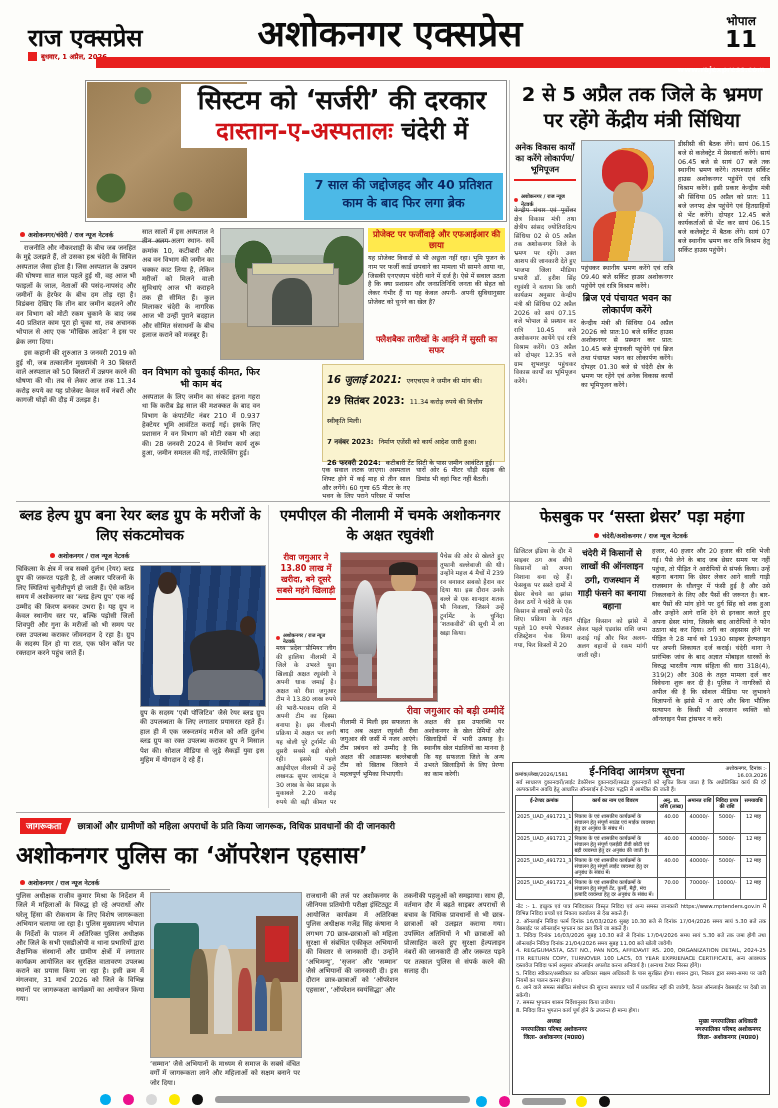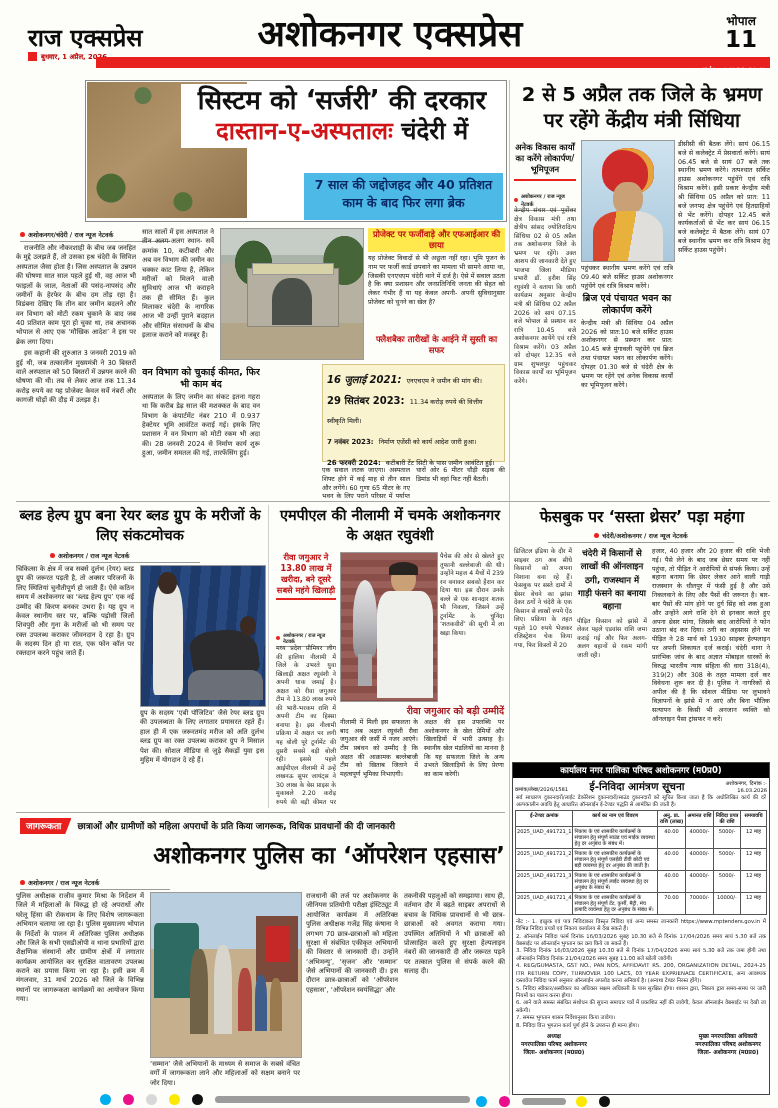--- a/index.html
+++ b/index.html
@@ -163,21 +163,20 @@
     <span>चंदेरी/अशोकनगर / राज न्यूज नेटवर्क</span>
   </div>
   <div class="abs bt" style="left:514px;top:547px;width:58px;height:210px;font-size:6.2px;">डिजिटल इंडिया के दौर में साइबर ठग अब सीधे किसानों को अपना निशाना बना रहे हैं। फेसबुक पर सस्ते दामों में थ्रेसर बेचने का झांसा देकर ठगों ने चंदेरी के एक किसान से लाखों रुपये ऐंठ लिए। प्रक्रिया के तहत पहले 10 रुपये भेजकर रजिस्ट्रेशन चेक किया गया, फिर किस्तों में 20</div>
   <div class="abs" style="left:577px;top:547px;width:70px;height:210px;overflow:hidden;">
     <div style="font-size:8.6px;font-weight:bold;line-height:1.55;text-align:center;color:#151515;">चंदेरी में किसानों से लाखों की ऑनलाइन ठगी, राजस्थान में गाड़ी फंसने का बनाया बहाना</div>
     <div class="bt" style="font-size:6.2px;margin-top:3px;">पीड़ित किसान को झांसे में लेकर पहले एडवांस राशि जमा कराई गई और फिर अलग-अलग बहानों से रकम मांगी जाती रही।</div>
   </div>
   <div class="abs bt" style="left:652px;top:547px;width:118px;height:210px;font-size:6.4px;">हजार, 40 हजार और 20 हजार की राशि भेजी गई। पैसे लेने के बाद जब थ्रेसर समय पर नहीं पहुंचा, तो पीड़ित ने आरोपियों से संपर्क किया। उन्हें बहाना बनाया कि थ्रेसर लेकर आने वाली गाड़ी राजस्थान के धौलपुर में फंसी हुई है और उसे निकलवाने के लिए और पैसों की जरूरत है। बार-बार पैसों की मांग होने पर दुर्ग सिंह को शक हुआ और उन्होंने आगे राशि देने से इनकार करते हुए अपना थ्रेसर मांगा, जिसके बाद आरोपियों ने फोन उठाना बंद कर दिया। ठगी का अहसास होने पर पीड़ित ने 28 मार्च को 1930 साइबर हेल्पलाइन पर अपनी शिकायत दर्ज कराई। चंदेरी थाना ने प्रारंभिक जांच के बाद अज्ञात मोबाइल धारकों के विरुद्ध भारतीय न्याय संहिता की धारा 318(4), 319(2) और 308 के तहत मामला दर्ज कर विवेचना शुरू कर दी है। पुलिस ने नागरिकों से अपील की है कि सोशल मीडिया पर लुभावने विज्ञापनों के झांसे में न आएं और बिना भौतिक सत्यापन के किसी भी अनजान व्यक्ति को ऑनलाइन पैसा ट्रांसफर न करें।</div>
 
   <div class="abs" style="left:512px;top:762px;width:258px;height:333px;border:1.5px solid #444;background:#fff;box-sizing:border-box;">
-    <div style="background:#000;color:#fff;font-size:8.5px;font-weight:bold;text-align:center;line-height:15px;height:15px;">कार्यालय नगर पालिका परिषद अशोकनगर (म0प्र0)</div>
     <div style="display:flex;align-items:flex-end;padding:1px 2px;">
       <span style="font-size:5.2px;width:62px;">क्रमांक/लेखा/2026/1581</span>
       <span style="font-size:10.5px;font-weight:bold;flex:1;text-align:center;">ई-निविदा आमंत्रण सूचना</span>
       <span style="font-size:5.2px;width:70px;text-align:right;">अशोकनगर, दिनांक :- 16.03.2026</span>
     </div>
     <div class="mini" style="padding:0 3px;">सर्व साधारण दुकानदारों/लाईट डेकोरेशन दुकानदारों/साउंड दुकानदारों को सूचित किया जाता है कि अधोलिखित कार्य की दरें अल्पकालीन अवधि हेतु आधारित ऑनलाईन ई-टेण्डर पद्धति से आमंत्रित की जाती हैं।</div>
     <table class="tnd">
       <thead>
         <tr>
           <th style="width:44px;">ई-टेण्डर क्रमांक</th>
@@ -245,39 +244,39 @@
         <div>जिला- अशोकनगर (म0प्र0)</div>
       </div>
     </div>
   </div>
 
   <div class="hline" style="left:16px;top:812px;width:489px;"></div>
   <div class="abs" style="left:20px;top:818px;display:flex;align-items:center;gap:6px;">
     <span style="background:#e8201e;color:#fff;font-weight:bold;font-size:9px;padding:1px 10px 2px 6px;clip-path:polygon(0 0,100% 0,88% 100%,0 100%);">जागरूकता</span>
     <span style="font-size:8.8px;font-weight:bold;">छात्राओं और ग्रामीणों को महिला अपराधों के प्रति किया जागरूक, विधिक प्रावधानों की दी जानकारी</span>
   </div>
-  <div class="abs hl" style="left:16px;top:838px;width:489px;font-size:23px;text-align:right;">अशोकनगर पुलिस का ‘ऑपरेशन एहसास’</div>
+  <div class="abs hl" style="left:16px;top:838px;width:489px;font-size:23px;text-align:left;">अशोकनगर पुलिस का ‘ऑपरेशन एहसास’</div>
   <div class="abs byline" style="left:20px;top:876px;width:150px;">
     <span class="dot"></span>
     <span>अशोकनगर / राज न्यूज नेटवर्क</span>
   </div>
   <div class="abs bt" style="left:16px;top:892px;width:128px;height:208px;">पुलिस अधीक्षक राजीव कुमार मिश्रा के निर्देशन में जिले में महिलाओं के विरुद्ध हो रहे अपराधों और घरेलू हिंसा की रोकथाम के लिए विशेष जागरूकता अभियान चलाया जा रहा है। पुलिस मुख्यालय भोपाल के निर्देशों के पालन में अतिरिक्त पुलिस अधीक्षक और जिले के सभी एसडीओपी व थाना प्रभारियों द्वारा शैक्षणिक संस्थानों और ग्रामीण क्षेत्रों में लगातार कार्यक्रम आयोजित कर सुरक्षित वातावरण उपलब्ध कराने का प्रयास किया जा रहा है। इसी क्रम में मंगलवार, 31 मार्च 2026 को जिले के विभिन्न स्थानों पर जागरूकता कार्यक्रमों का आयोजन किया गया।</div>
   <div class="ph" style="left:150px;top:892px;width:150px;height:164px;background:linear-gradient(#b9cfe0 0 34%, #c6af8c 34%);">
     <div class="abs" style="left:2%;top:18%;width:30%;height:46%;background:#2e6b63;border-radius:8% 8% 0 0;"></div>
     <div class="abs" style="left:70%;top:14%;width:28%;height:40%;background:#7b4a3a;"></div>
     <div class="abs" style="left:76%;top:20%;width:16%;height:22%;background:#c62828;"></div>
     <div class="abs" style="left:26%;top:34%;width:12%;height:52%;background:#6f6246;border-radius:40% 40% 0 0;"></div>
     <div class="abs" style="left:42%;top:32%;width:12%;height:54%;background:#d8d5cd;border-radius:40% 40% 0 0;"></div>
     <div class="abs" style="left:58%;top:46%;width:9%;height:38%;background:#b0483f;border-radius:40% 40% 0 0;"></div>
     <div class="abs" style="left:69%;top:50%;width:8%;height:34%;background:#3f5d8a;border-radius:40% 40% 0 0;"></div>
     <div class="abs" style="left:79%;top:52%;width:8%;height:32%;background:#9a7b4f;border-radius:40% 40% 0 0;"></div>
   </div>
   <div class="abs bt" style="left:150px;top:1060px;width:150px;height:40px;">‘सम्मान’ जैसे अभियानों के माध्यम से समाज के सबसे वंचित वर्गों में जागरूकता लाने और महिलाओं को सक्षम बनाने पर जोर दिया।</div>
   <div class="abs bt" style="left:306px;top:892px;width:92px;height:208px;">राजधानी की तर्ज पर अशोकनगर के जीनियस प्रतियोगी परीक्षा इंस्टिट्यूट में आयोजित कार्यक्रम में अतिरिक्त पुलिस अधीक्षक गजेंद्र सिंह कंषाना ने लगभग 70 छात्र-छात्राओं को महिला सुरक्षा से संबंधित एकीकृत अभियानों की विस्तार से जानकारी दी। उन्होंने ‘अभिमन्यु’, ‘सृजन’ और ‘सम्मान’ जैसे अभियानों की जानकारी दी। इस दौरान छात्र-छात्राओं को ‘ऑपरेशन एहसास’, ‘ऑपरेशन स्वयंसिद्धा’ और</div>
-  <div class="abs bt" style="left:404px;top:892px;width:101px;height:208px;">तकनीकी पहलुओं को समझाया। साथ ही, वर्तमान दौर में बढ़ते साइबर अपराधों से बचाव के विधिक प्रावधानों से भी छात्र-छात्राओं को अवगत कराया गया। उपस्थित अतिथियों ने भी छात्राओं को प्रोत्साहित करते हुए सुरक्षा हेल्पलाइन नंबरों की जानकारी दी और जरूरत पड़ने पर तत्काल पुलिस से संपर्क करने की सलाह दी।</div>
+  <div class="abs bt" style="left:404px;top:892px;width:101px;height:208px;">तकनीकी पहलुओं को समझाया। साथ ही, वर्तमान दौर में बढ़ते साइबर अपराधों से बचाव के विधिक प्रावधानों से भी छात्र-छात्राओं को उलझत कराया गया। उपस्थित अतिथियों ने भी छात्राओं को प्रोत्साहित करते हुए सुरक्षा हेल्पलाइन नंबरों की जानकारी दी और जरूरत पड़ने पर तत्काल पुलिस से संपर्क करने की सलाह दी।</div>
 
   <div class="regdot" style="left:100px;top:1094px;background:#00adee;"></div>
   <div class="regdot" style="left:123px;top:1094px;background:#ec0f8c;"></div>
   <div class="regdot" style="left:146px;top:1094px;background:#d8d8d8;"></div>
   <div class="regdot" style="left:169px;top:1094px;background:#fde900;"></div>
   <div class="regdot" style="left:192px;top:1094px;background:#111;"></div>
   <div class="regbar" style="left:215px;top:1096px;width:255px;"></div>
   <div class="regdot" style="left:476px;top:1096px;background:#00adee;"></div>
   <div class="regdot" style="left:499px;top:1096px;background:#ec0f8c;"></div>
   <div class="regbar" style="left:522px;top:1098px;width:44px;"></div>

